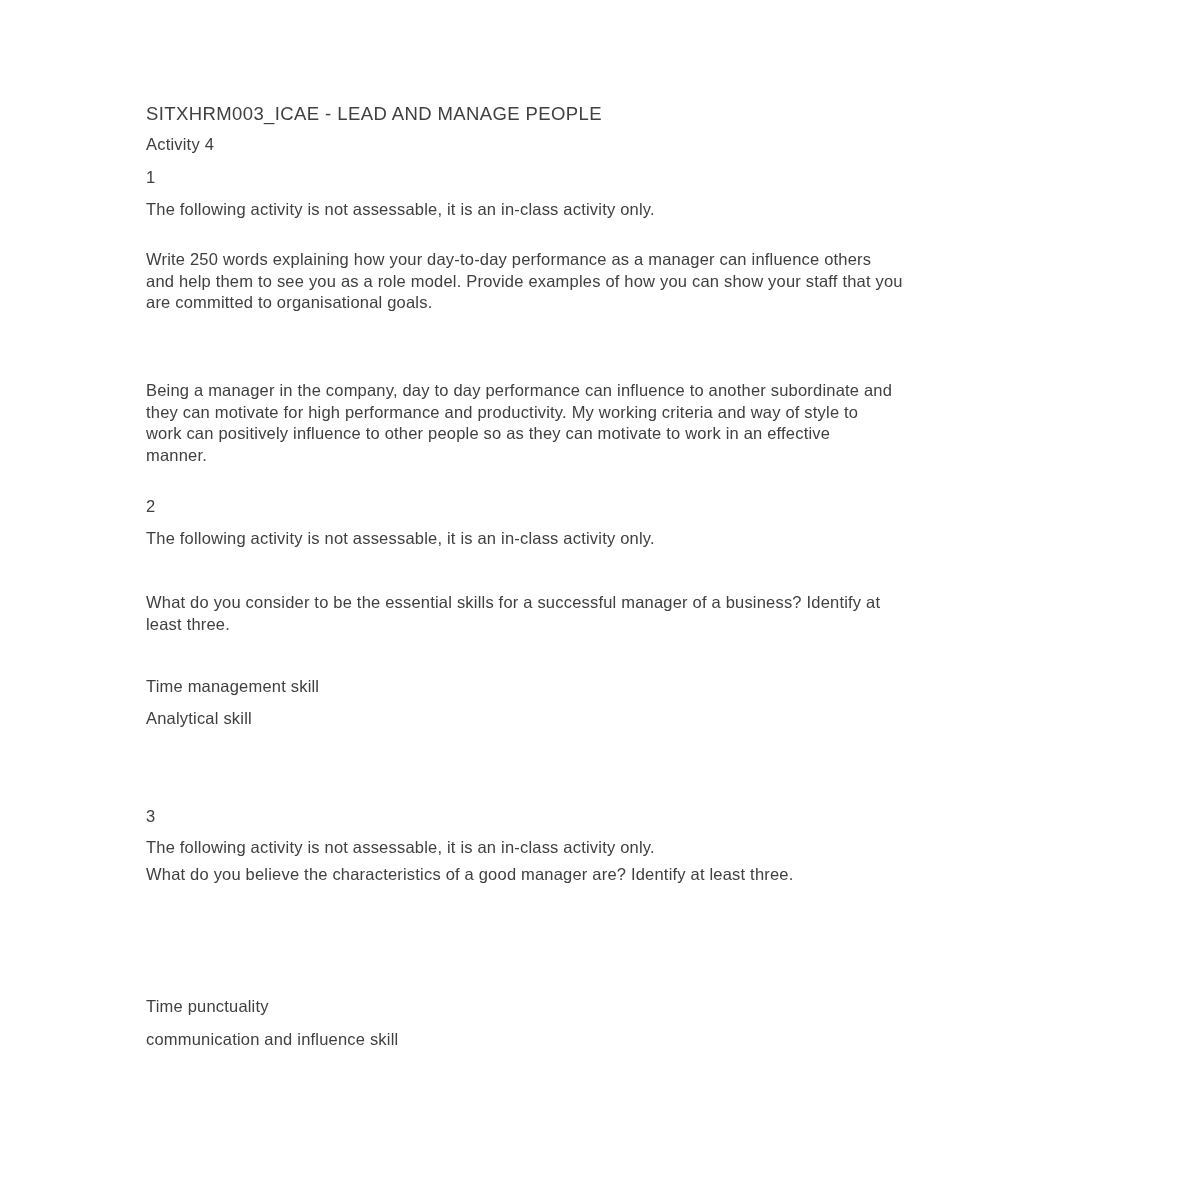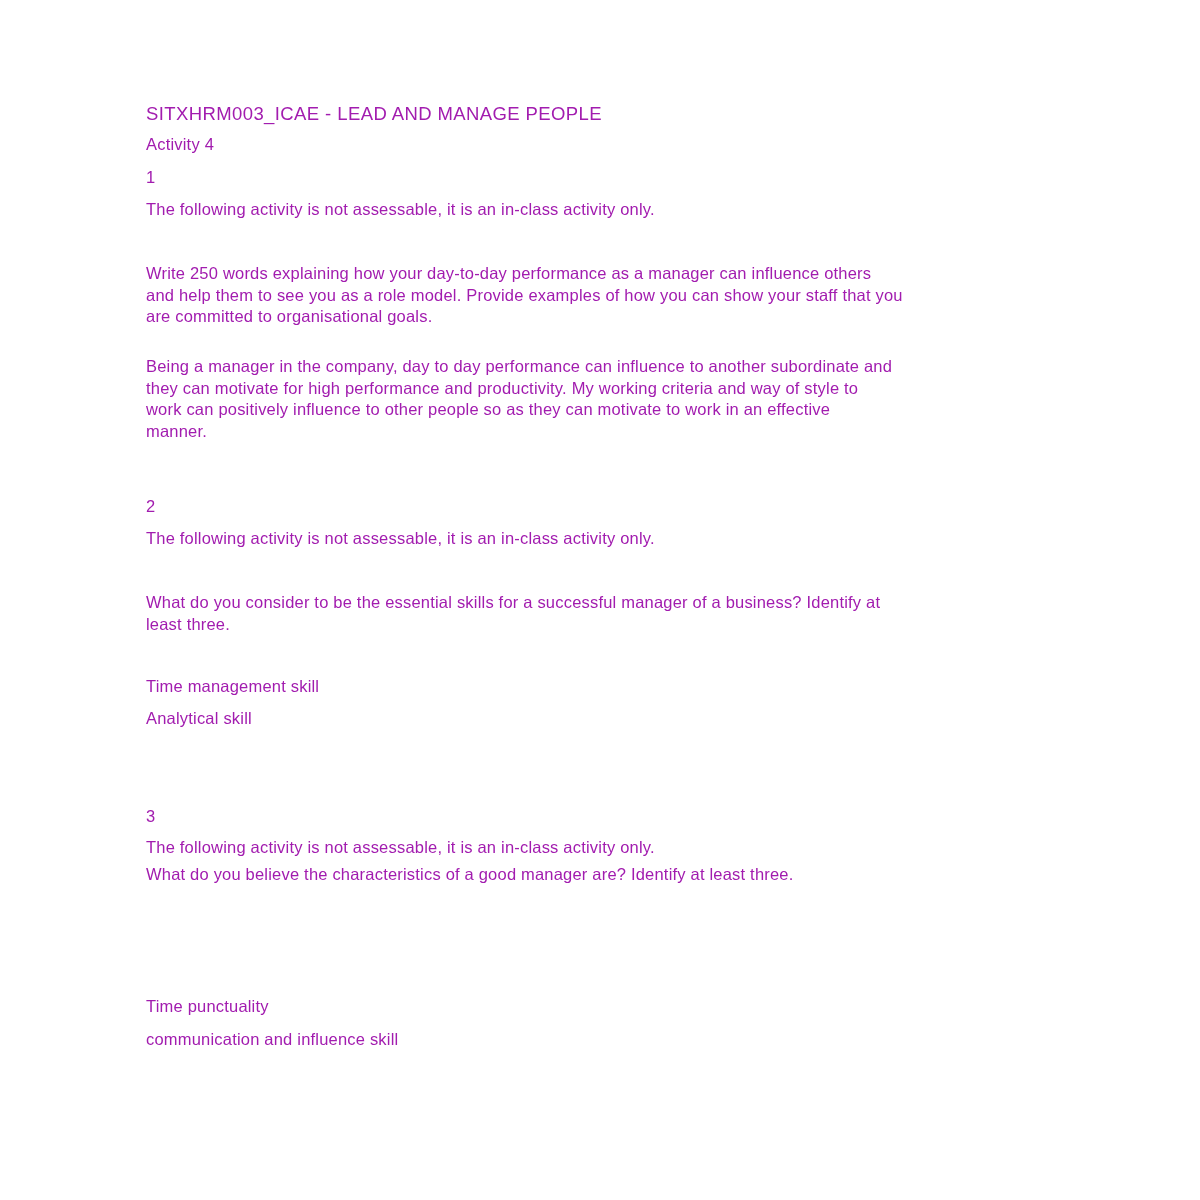--- a/index.html
+++ b/index.html
@@ -6,21 +6,21 @@
     margin: 0;
     padding: 0;
     background: #ffffff;
   }
   .page {
     position: relative;
     width: 1200px;
     height: 1200px;
     background: #ffffff;
     font-family: "Liberation Sans", sans-serif;
-    color: #a21caf;
+    color: #404040;
     overflow: hidden;
   }
   .blk {
     position: absolute;
     left: 146px;
     width: 990px;
     font-size: 16.5px;
     line-height: 21.5px;
     letter-spacing: 0.2px;
     white-space: pre-line; 
@@ -37,25 +37,25 @@
 <div class="page">
 
   <div class="blk title" style="top:102px">SITXHRM003_ICAE - LEAD AND MANAGE PEOPLE</div>
 
   <div class="blk" style="top:134px">Activity 4</div>
 
   <div class="blk" style="top:167px">1</div>
 
   <div class="blk" style="top:199px">The following activity is not assessable, it is an in-class activity only.</div>
 
-  <div class="blk" style="top:263px">Write 250 words explaining how your day-to-day performance as a manager can influence others
+  <div class="blk" style="top:249px">Write 250 words explaining how your day-to-day performance as a manager can influence others
 and help them to see you as a role model. Provide examples of how you can show your staff that you
 are committed to organisational goals.</div>
 
-  <div class="blk" style="top:356px">Being a manager in the company, day to day performance can influence to another subordinate and
+  <div class="blk" style="top:380px">Being a manager in the company, day to day performance can influence to another subordinate and
 they can motivate for high performance and productivity. My working criteria and way of style to
 work can positively influence to other people so as they can motivate to work in an effective
 manner.</div>
 
   <div class="blk" style="top:496px">2</div>
 
   <div class="blk" style="top:528px">The following activity is not assessable, it is an in-class activity only.</div>
 
   <div class="blk" style="top:592px">What do you consider to be the essential skills for a successful manager of a business? Identify at
 least three.</div>

